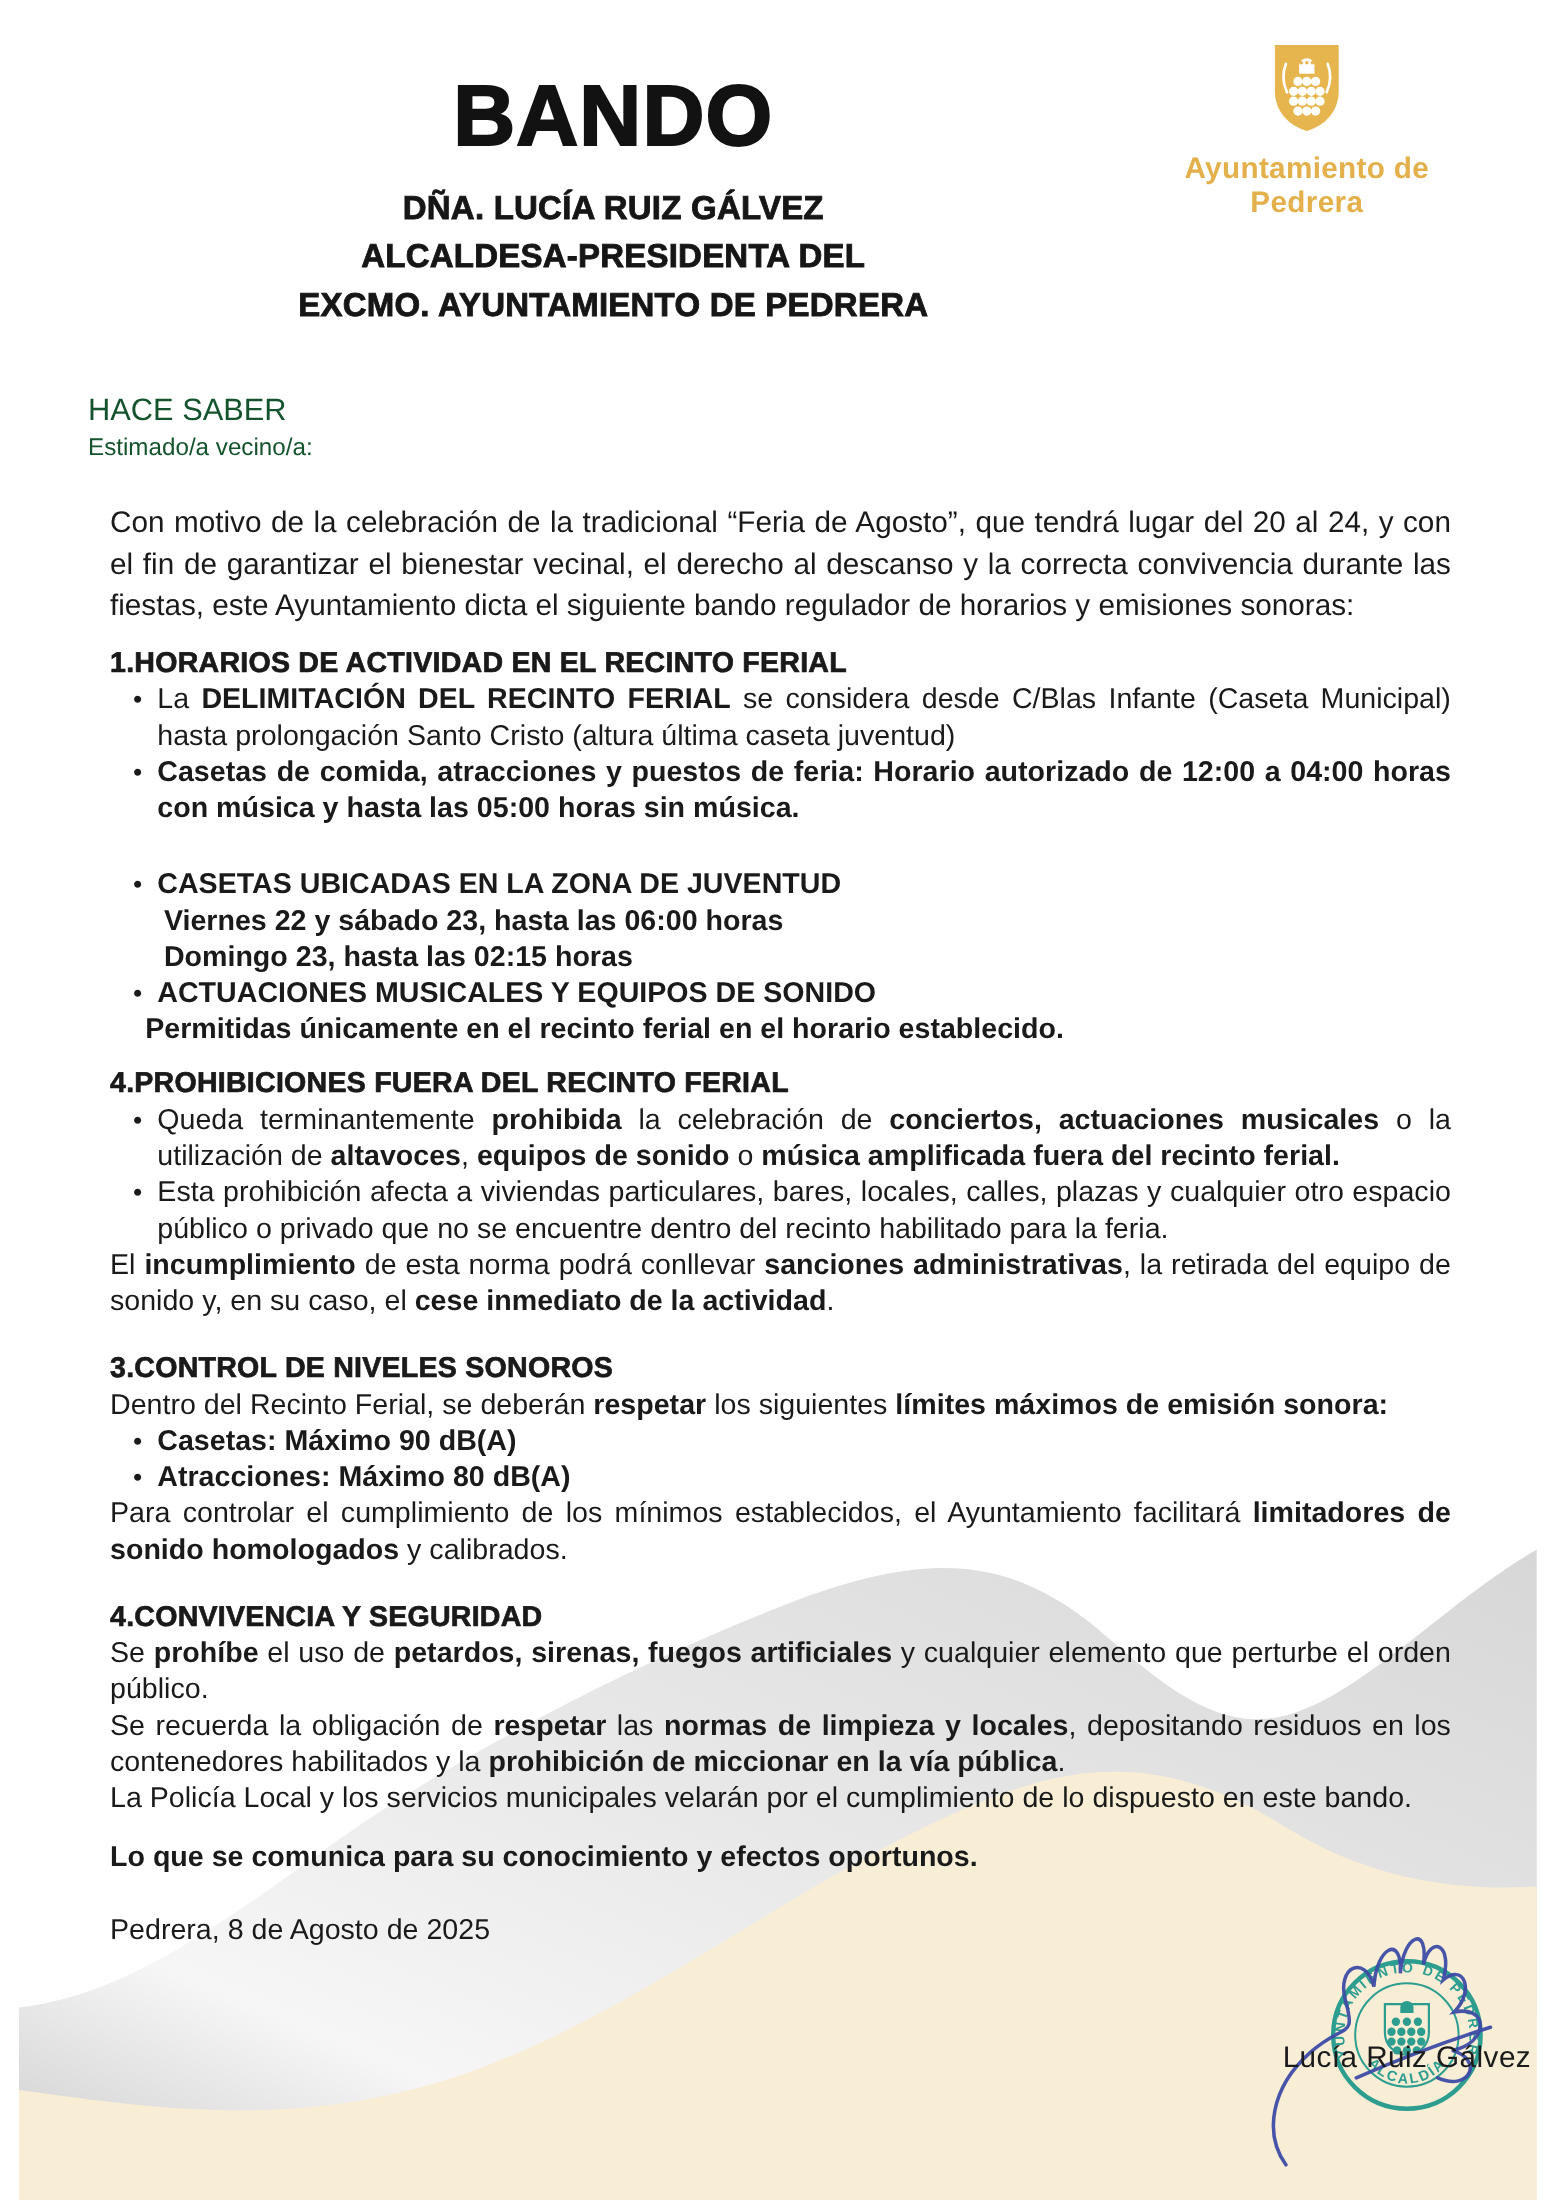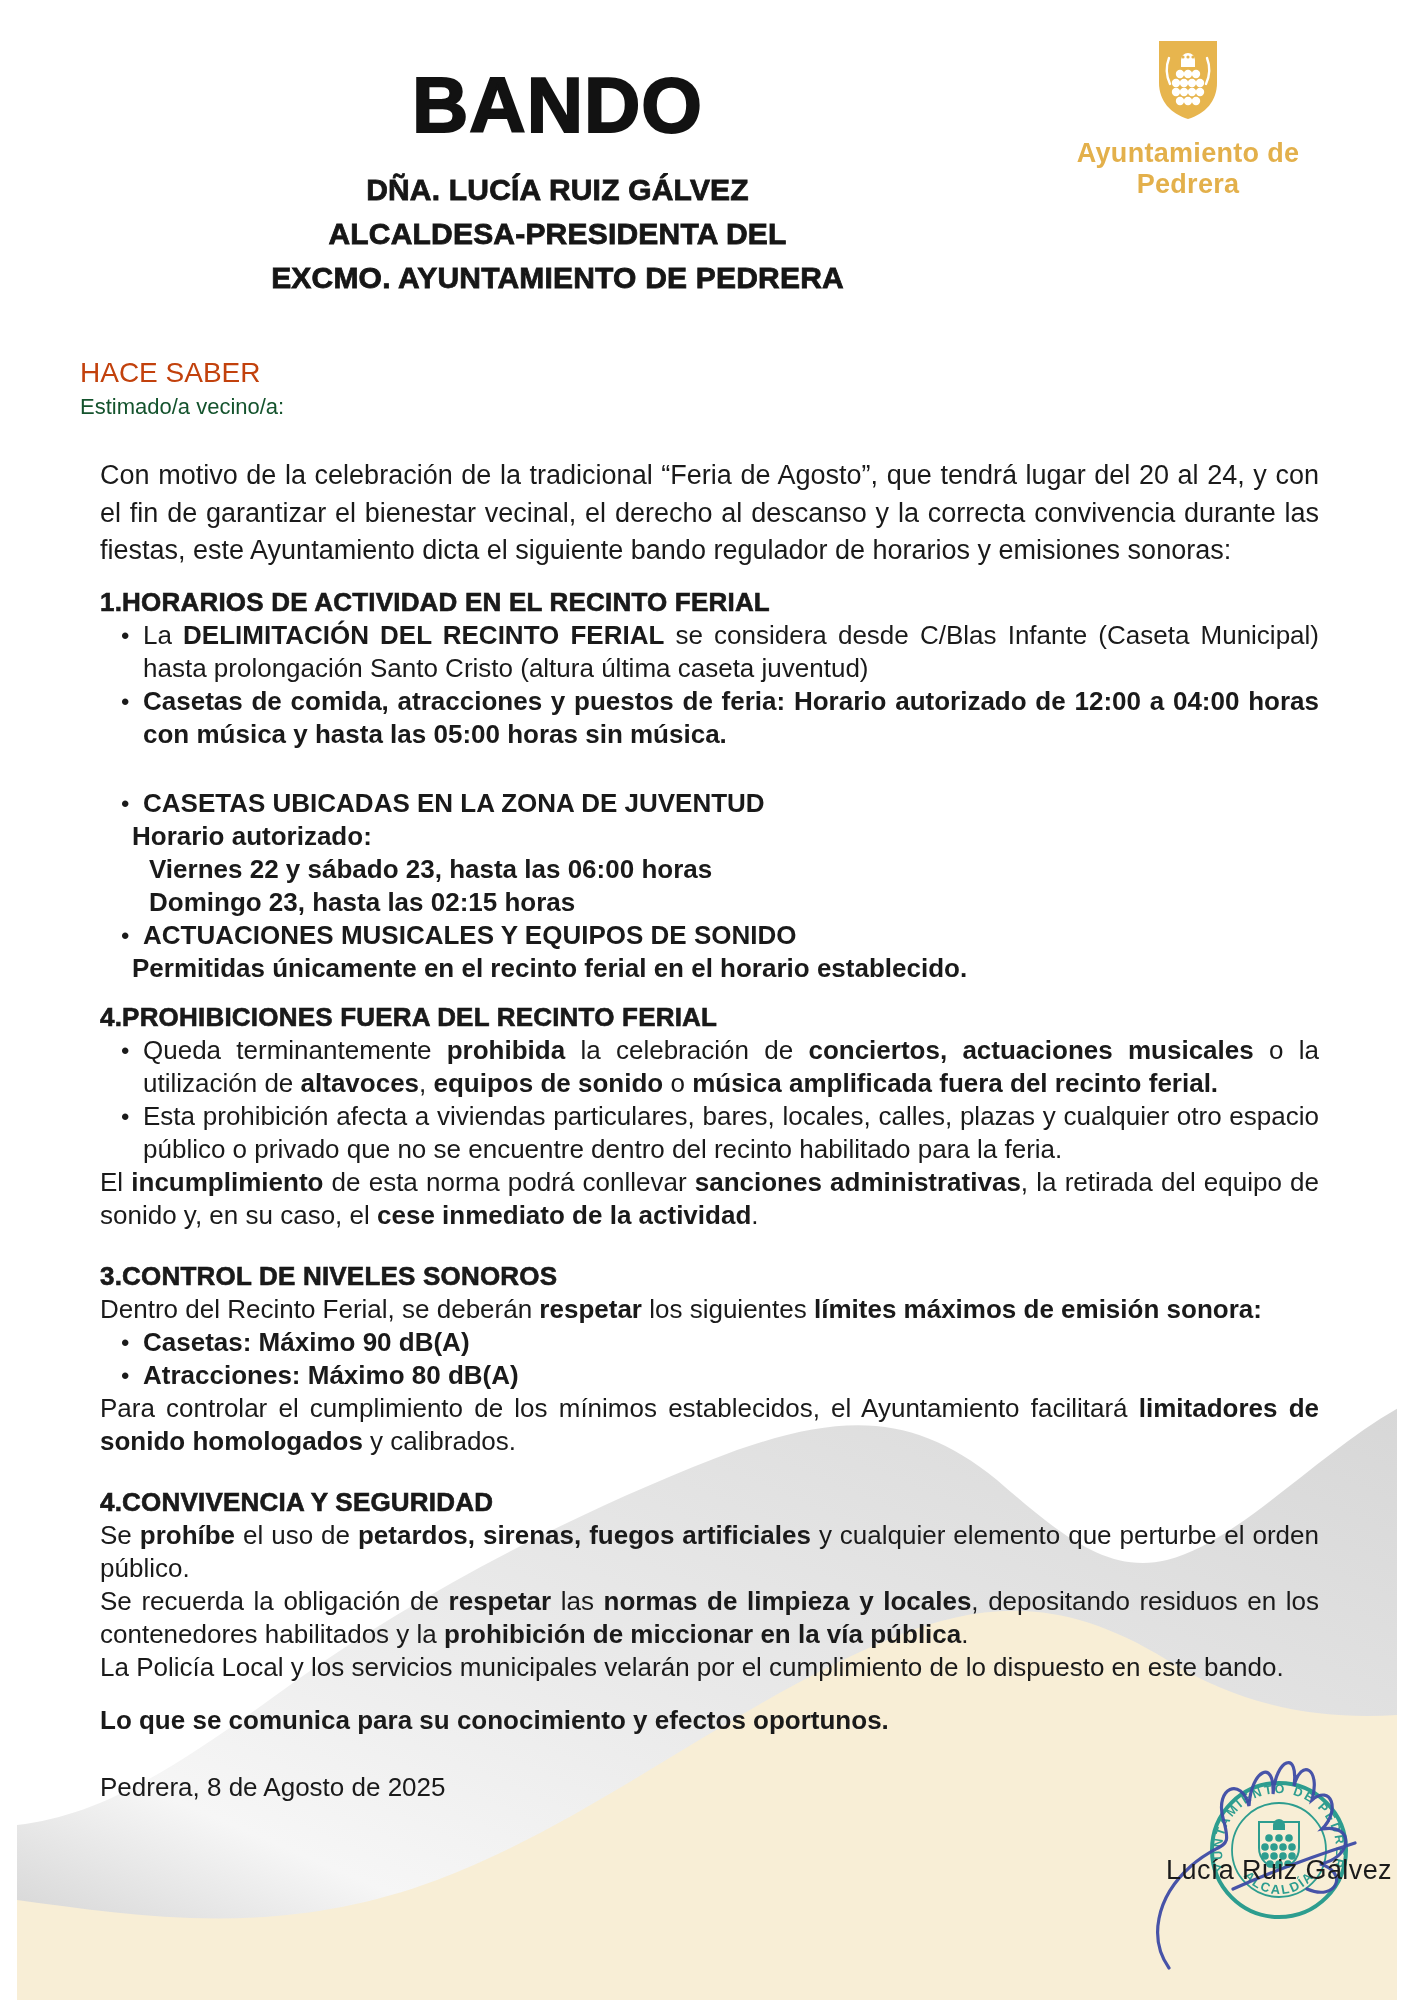--- a/index.html
+++ b/index.html
@@ -12,21 +12,21 @@
   .header-center{position:relative;left:-152px;text-align:center;padding-top:64px;}
   .doc-title{font-size:78px;line-height:82px;font-weight:bold;letter-spacing:1px;color:#121212;
              -webkit-text-stroke:2px #121212;}
   .issuer{margin-top:22px;font-size:30px;line-height:44px;font-weight:bold;color:#161616;
           -webkit-text-stroke:0.8px #161616;letter-spacing:0.2px;}
   .logo{position:absolute;top:36px;right:44px;width:330px;text-align:center;z-index:2;}
   .logo svg{display:block;margin:0 auto;}
   .logo-text{margin-top:14px;font-size:27px;font-weight:bold;color:#e3b04b;letter-spacing:0.3px;}
 
   
-  .hace{margin:56px 0 0 -20px;font-size:28px;line-height:34px;color:#c2410c;}
+  .hace{margin:56px 0 0 -20px;font-size:28px;line-height:34px;color:#14532d;}
   .greet{margin-left:-20px;font-size:22px;line-height:34px;color:#14532d;}
 
   
   .docbody{margin-top:33px;}
   .blk{font-size:26px;line-height:33px;}
   .blk .txt{display:block;}
   .blk.lg{font-size:27px;line-height:37.5px;}
   .just .txt{text-align:justify;}
   .h .txt{font-weight:bold;-webkit-text-stroke:0.6px #141414;letter-spacing:0.2px;}
   b{font-weight:bold;}
@@ -116,23 +116,20 @@
           <span class="dot"></span>
           <span class="txt"><span>La </span><b>DELIMITACIÓN DEL RECINTO FERIAL</b><span> se considera desde C/Blas Infante (Caseta Municipal) hasta prolongación Santo Cristo (altura última caseta juventud)</span></span>
         </div>
         <div class="blk just bullet">
           <span class="dot"></span>
           <span class="txt"><b>Casetas de comida, atracciones y puestos de feria: Horario autorizado de 12:00 a 04:00 horas con música y hasta las 05:00 horas sin música.</b></span>
         </div>
         <div class="blk mt-lg bullet">
           <span class="dot"></span>
           <span class="txt"><b>CASETAS UBICADAS EN LA ZONA DE JUVENTUD</b></span>
-        </div>
-        <div class="blk ind1">
-          <span class="txt"><b>Horario autorizado:</b></span>
         </div>
         <div class="blk ind2">
           <span class="txt"><b>Viernes 22 y sábado 23, hasta las 06:00 horas</b></span>
         </div>
         <div class="blk ind2">
           <span class="txt"><b>Domingo 23, hasta las 02:15 horas</b></span>
         </div>
         <div class="blk bullet">
           <span class="dot"></span>
           <span class="txt"><b>ACTUACIONES MUSICALES Y EQUIPOS DE SONIDO</b></span>

